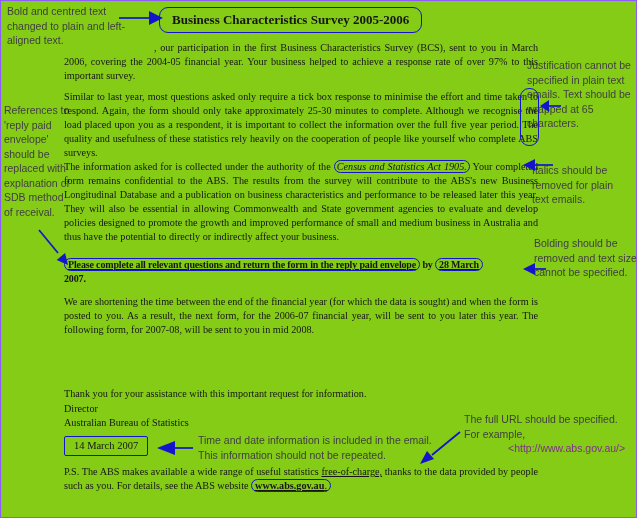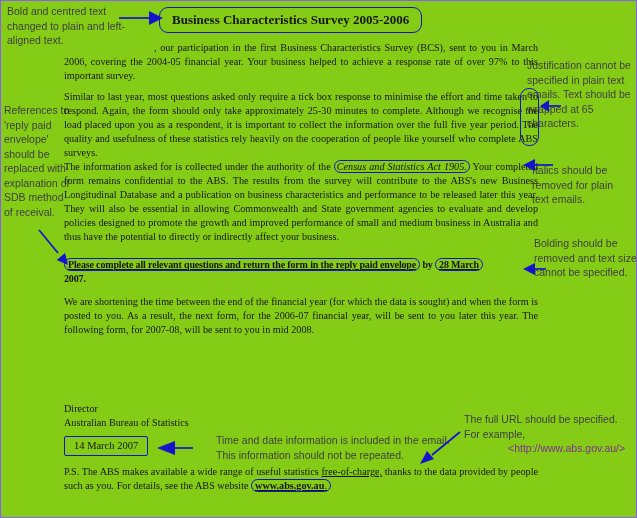--- a/index.html
+++ b/index.html
@@ -11,21 +11,21 @@
   
   .ann{
     position:absolute;font-family:"Liberation Sans","DejaVu Sans",sans-serif;
     font-size:10.5px;line-height:14.5px;color:#3f3f3f;
   }
   .ann-title{left:6px;top:3px;width:130px;}
   .ann-sdb{left:3px;top:102px;width:66px;}
   .ann-just{left:526px;top:57px;width:104px;}
   .ann-italics{left:531px;top:162px;width:100px;}
   .ann-bold{left:533px;top:235px;width:104px;}
-  .ann-time{left:197px;top:432px;width:240px;margin-left:18px;}
+  .ann-time{left:197px;top:432px;width:240px;}
   .ann-url{left:463px;top:411px;width:168px;}
   .url-example{color:#80308c;margin-left:44px;}
   
   .lp{position:absolute;left:63px;width:474px;text-align:justify;
       font-size:10.2px;line-height:14px;}
   .p1{top:40px;text-indent:90px;}
   .p2{top:89px;}
   .p3{top:159px;}
   .p4{top:257px;text-align:left;font-weight:bold;letter-spacing:-0.15px;font-size:10px;}
   .p4 .line1{white-space:nowrap;}
@@ -85,20 +85,21 @@
   <div class="lp p3"><span>The information asked for is collected under the authority of the </span><span class="blueoval">Census and Statistics Act 1905.</span><span> Your completed form remains confidential to the ABS.  The results from the survey will contribute to the ABS's new Business Longitudinal Database and a publication on business characteristics and performance to be released later this year.  They will also be essential in allowing Commonwealth and State government agencies to evaluate and develop policies designed to promote the growth and improved performance of small and medium business in Australia and thus have the potential to directly or indirectly affect your business.</span></div>
 
   <div class="lp p4">
     <div class="line1"><span class="bluebox">Please complete all relevant questions and return the form in the reply paid envelope</span><span> by </span><span class="bluebox">28 March</span></div>
     <div>2007.</div>
   </div>
 
   <div class="lp p5">We are shortening the time between the end of the financial year (for which the data is sought) and when the form is posted to you.  As a result, the next form, for the 2006-07 financial year, will be sent to you later this year.  The following form, for 2007-08, will be sent to you in mid 2008.</div>
 
 
+  <div class="lp thanks">Thank you for your assistance with this important request for information.</div>
 
   <div class="lp sig">
     <div>Director</div>
     <div>Australian Bureau of Statistics</div>
   </div>
 
   <div class="lp daterow">
     <span class="datebox">14 March 2007</span>
   </div>
 

